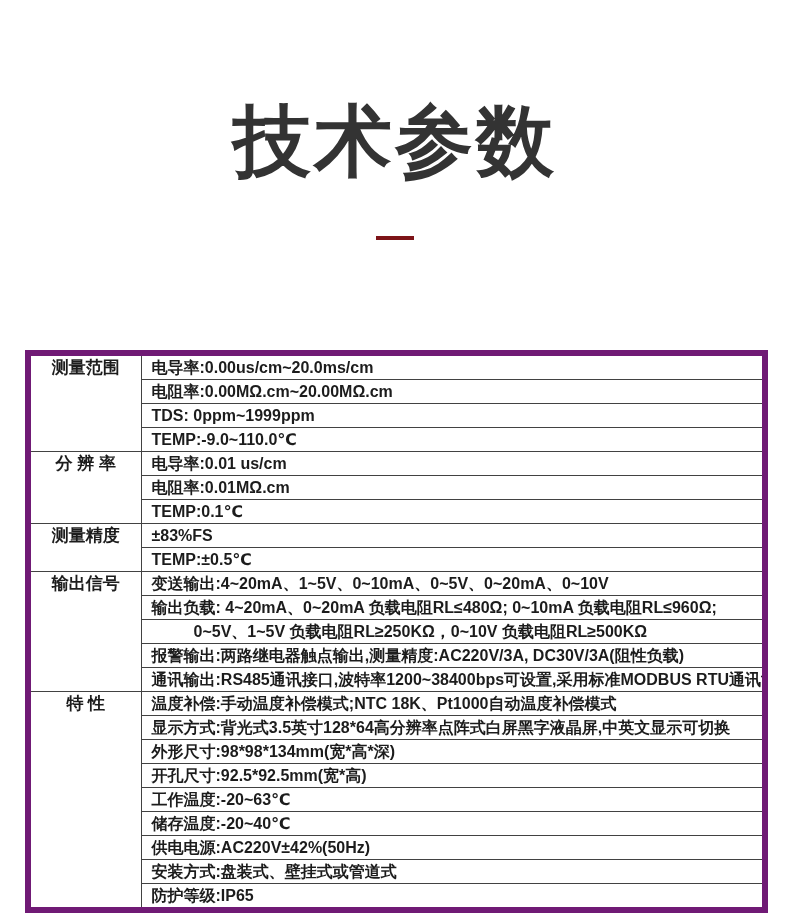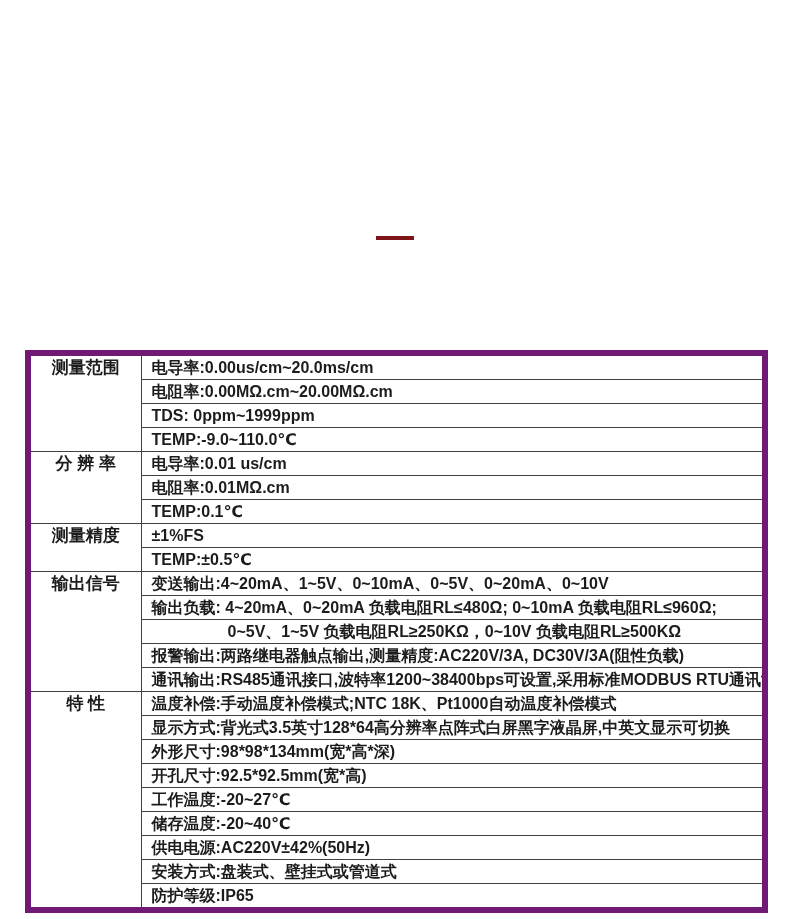--- a/index.html
+++ b/index.html
@@ -75,27 +75,28 @@
   }
   .value-cell {
     font-size: 16px;
     line-height: 23px;
     padding: 0 4px 0 10px;
     white-space: nowrap;
     overflow: hidden;
     vertical-align: middle;
   }
   .value-cell.indent {
-    padding-left: 86px;
+    padding-left: 52px;
   }
 </style>
 <title>技术参数</title></head>
 <body>
 
 <div class="page">
+  <h1 class="main-title">技术参数</h1>
   <div class="title-divider" style="background: rgb(125, 20, 24);"></div>
   <table class="spec-table">
     <tbody id="spec-body">
         <tr>
           <td class="label-cell" rowspan="4">测量范围</td>
           <td class="value-cell">电导率:0.00us/cm~20.0ms/cm</td>
         </tr>
         <tr>
           <td class="value-cell">电阻率:0.00MΩ.cm~20.00MΩ.cm</td>
         </tr>
@@ -110,21 +111,21 @@
           <td class="value-cell">电导率:0.01 us/cm</td>
         </tr>
         <tr>
           <td class="value-cell">电阻率:0.01MΩ.cm</td>
         </tr>
         <tr>
           <td class="value-cell">TEMP:0.1℃</td>
         </tr>
         <tr>
           <td class="label-cell" rowspan="2">测量精度</td>
-          <td class="value-cell">±1%FS</td>
+          <td class="value-cell">±83%FS</td>
         </tr>
         <tr>
           <td class="value-cell">TEMP:±0.5℃</td>
         </tr>
         <tr>
           <td class="label-cell" rowspan="5">输出信号</td>
           <td class="value-cell">变送输出:4~20mA、1~5V、0~10mA、0~5V、0~20mA、0~10V</td>
         </tr>
         <tr>
           <td class="value-cell">输出负载: 4~20mA、0~20mA 负载电阻RL≤480Ω; 0~10mA 负载电阻RL≤960Ω;</td>
@@ -145,21 +146,21 @@
         <tr>
           <td class="value-cell">显示方式:背光式3.5英寸128*64高分辨率点阵式白屏黑字液晶屏,中英文显示可切换</td>
         </tr>
         <tr>
           <td class="value-cell">外形尺寸:98*98*134mm(宽*高*深)</td>
         </tr>
         <tr>
           <td class="value-cell">开孔尺寸:92.5*92.5mm(宽*高)</td>
         </tr>
         <tr>
-          <td class="value-cell">工作温度:-20~27℃</td>
+          <td class="value-cell">工作温度:-20~63℃</td>
         </tr>
         <tr>
           <td class="value-cell">储存温度:-20~40℃</td>
         </tr>
         <tr>
           <td class="value-cell">供电电源:AC220V±42%(50Hz)</td>
         </tr>
         <tr>
           <td class="value-cell">安装方式:盘装式、壁挂式或管道式</td>
         </tr>

